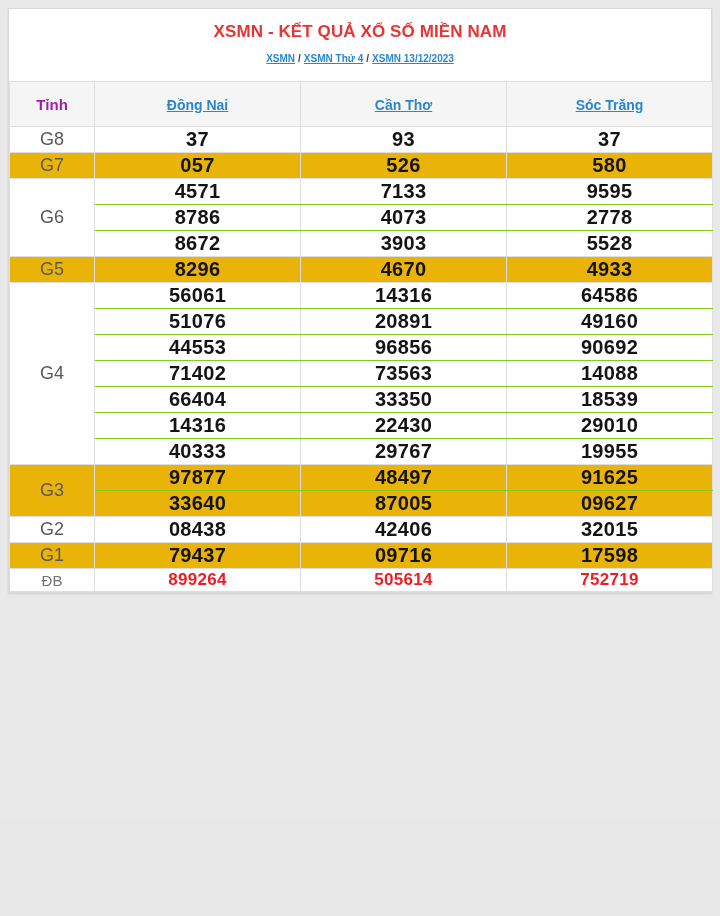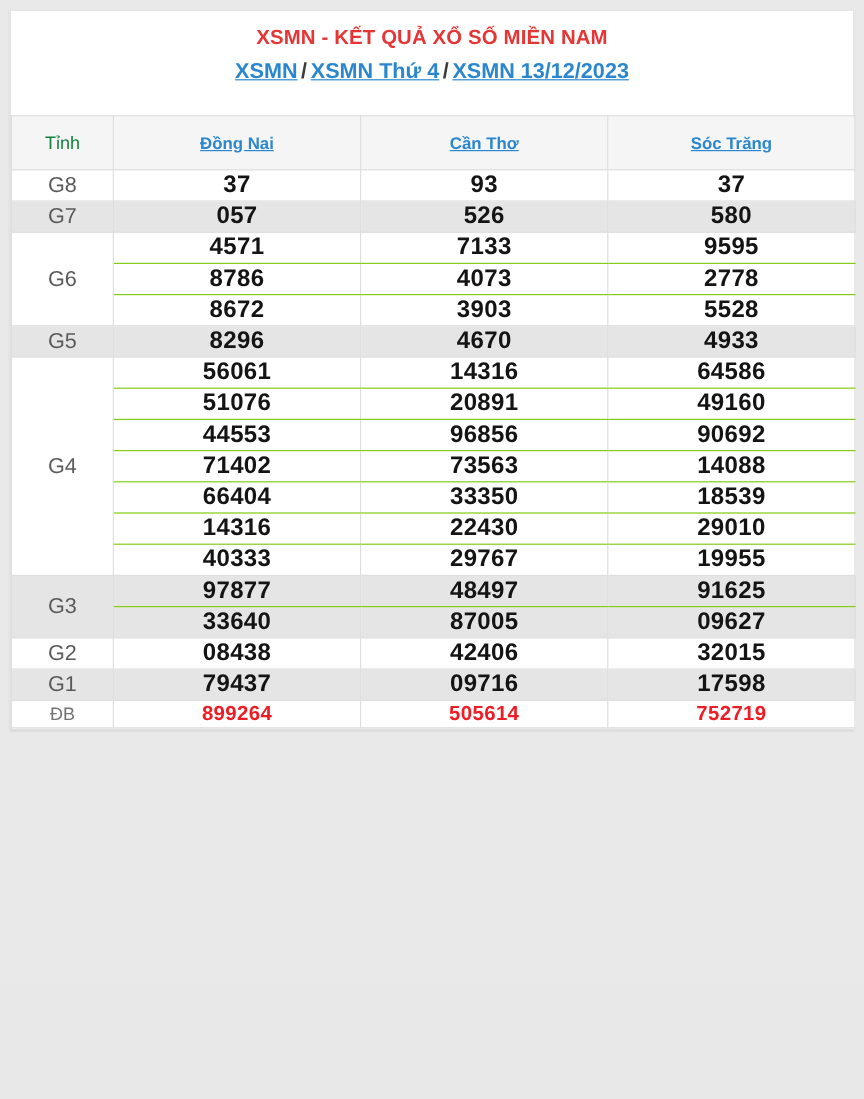--- a/index.html
+++ b/index.html
@@ -30,25 +30,25 @@
   }
   .title {
     color: #e53535;
     font-size: 17px;
     font-weight: bold;
     letter-spacing: 0.1px;
     line-height: 22px;
     margin: 0 0 6px 0;
   }
   .breadcrumb {
-    font-size: 18px;
+    font-size: 10px;
     font-weight: bold;
     line-height: 20px;
     color: #444444;
-    margin-bottom: 17px;
+    margin-bottom: 2px;
   }
   .breadcrumb a {
     color: #2a87cf;
     text-decoration: underline;
     font-weight: bold;
   }
   .sep {
     color: #3b3b3b;
     padding: 0 3px;
     font-weight: bold;
@@ -67,42 +67,42 @@
     vertical-align: middle;
   }
   thead th {
     background: #f5f5f5;
     height: 42px;
     font-size: 15px;
     border-top: 1px solid #d6d6d6;
     border-bottom: 1px solid #d6d6d6;
   }
   th.th-label {
-    color: #15803d;
-    font-weight: normal;
+    color: #a21caf;
+    font-weight: bold;
     font-size: 15px;
   }
   th.th-prov a {
     color: #2a87cf;
     font-weight: bold;
     text-decoration: underline;
     font-size: 14px;
   }
   td.lbl {
     color: #5a5a5a;
     font-weight: normal;
     font-size: 18px;
   }
   td.num {
     color: #141414;
     font-weight: bold;
     font-size: 20px;
     letter-spacing: 0.3px;
   }
-  tr.striped td { background: #e5e5e5; margin-left: 12px; }
+  tr.striped td { background: #eab308; margin-left: 12px; }
   tr.plain td { background: #ffffff; }
 
   
   td.grouplabel { border-bottom: 1px solid #dedede; }
   tr.sub td.num { border-top: 1px solid #ededed; border-bottom: 1px solid #84cc16; }
   tr.sub-first td.num { border-top: 1px solid #dedede; }
   tr.sub-last td.num { border-bottom: 1px solid #dedede; }
 
   td.db-lbl { color: #737373; font-weight: normal; font-size: 15px; }
   td.db-num { color: #ee1c25; font-weight: bold; font-size: 17px; letter-spacing: 0.3px; }

